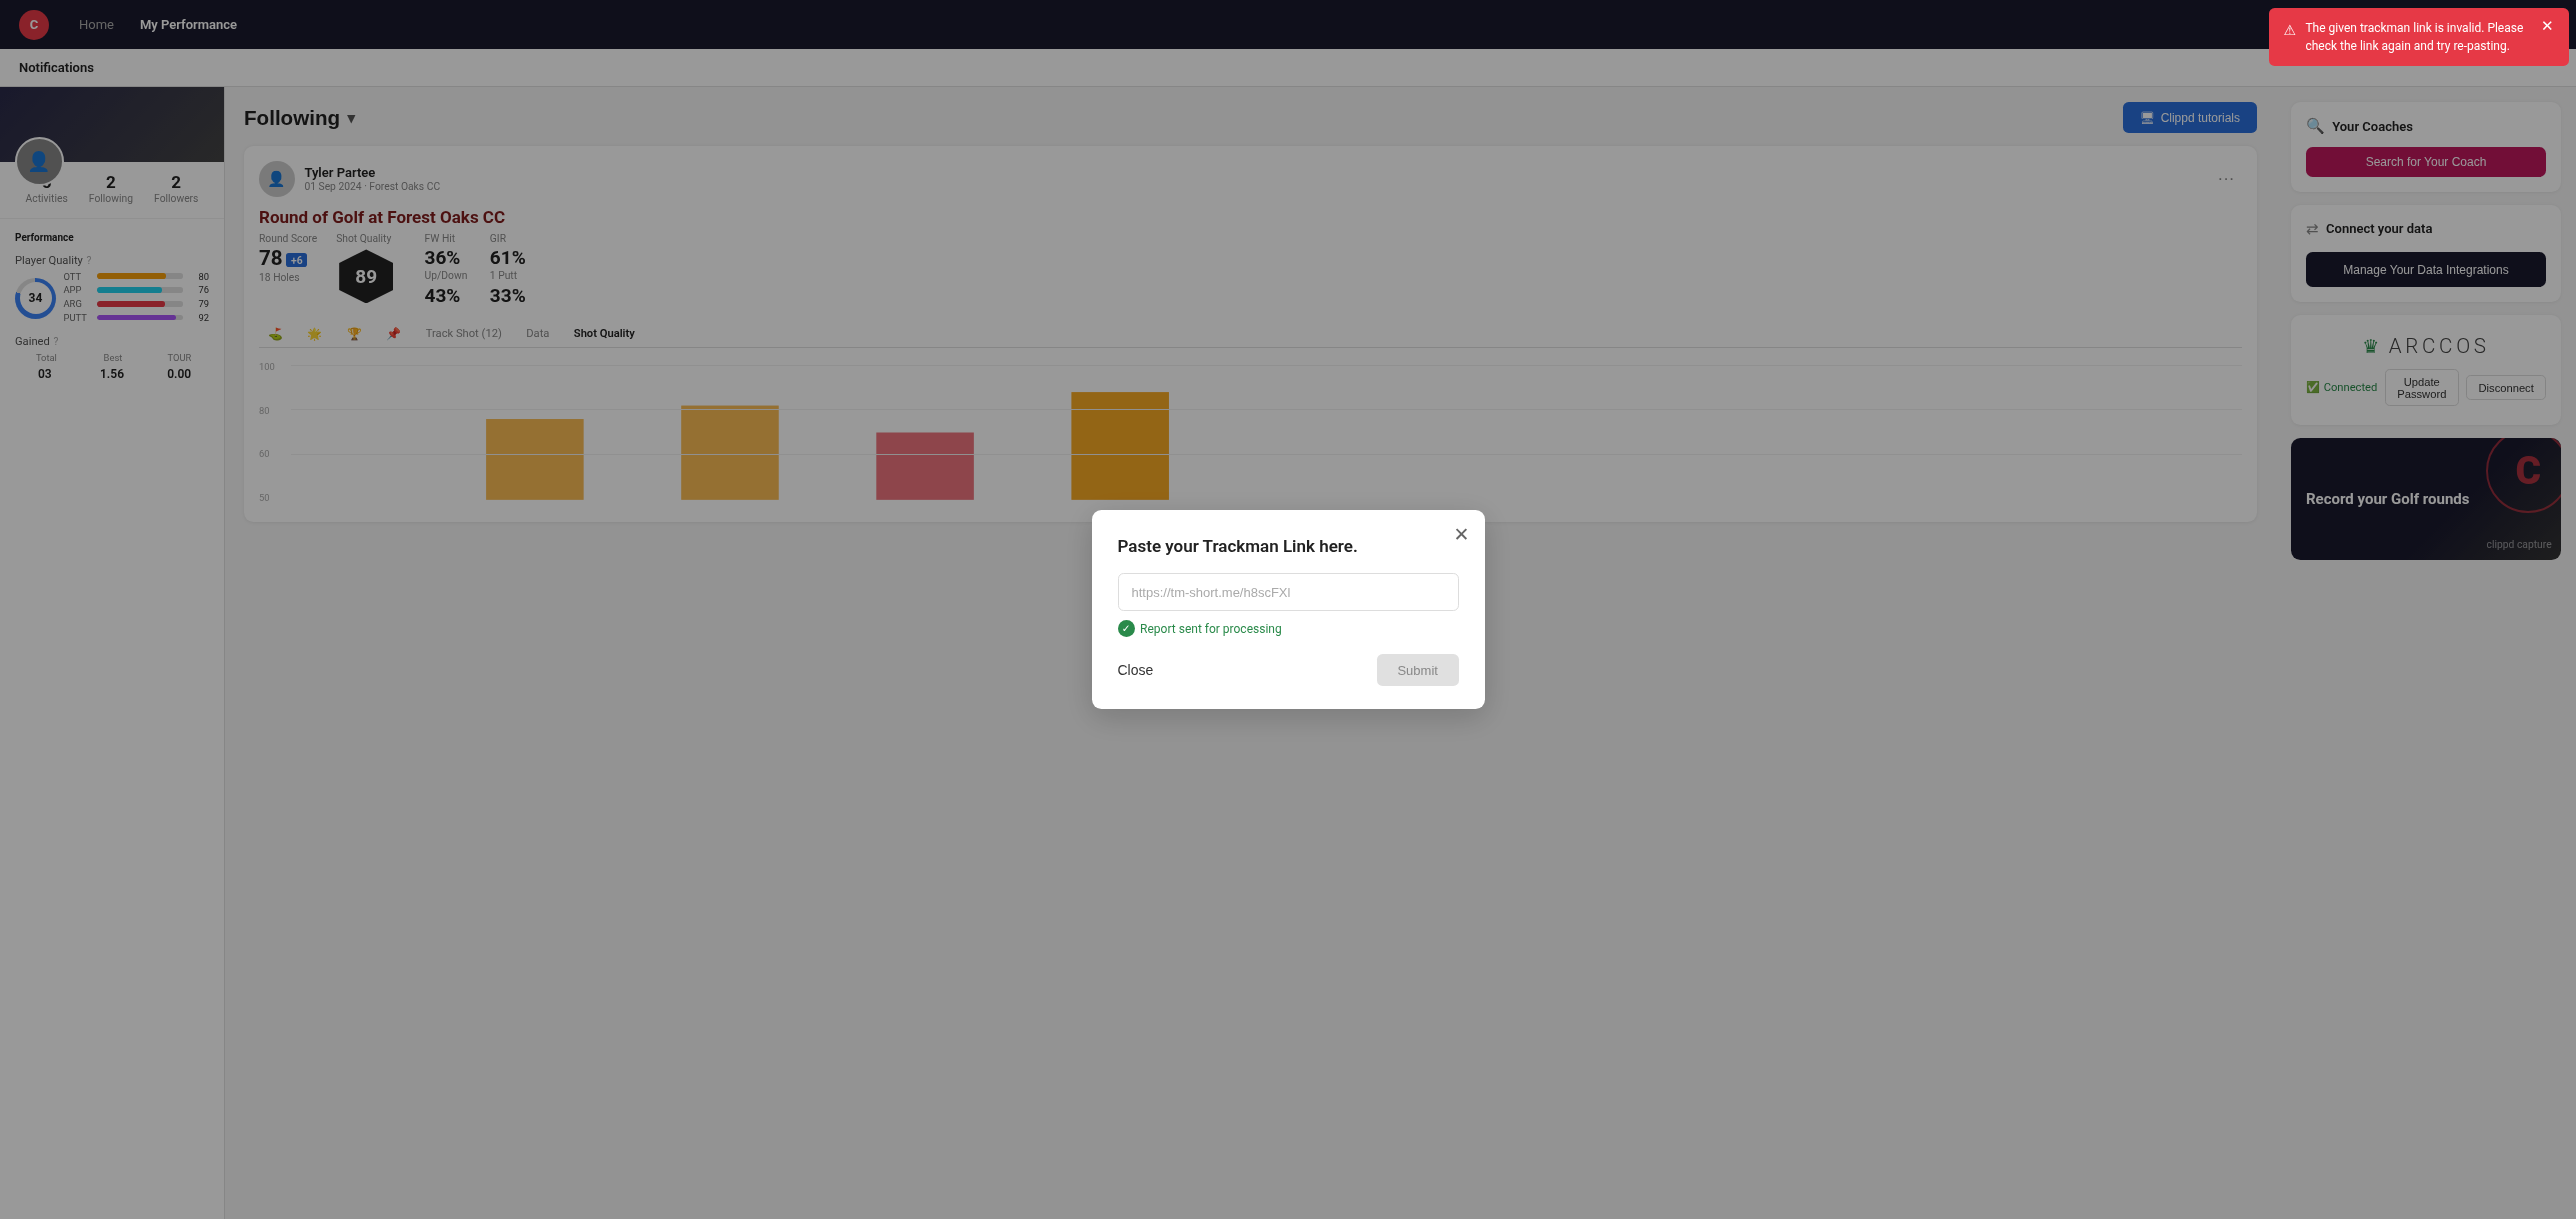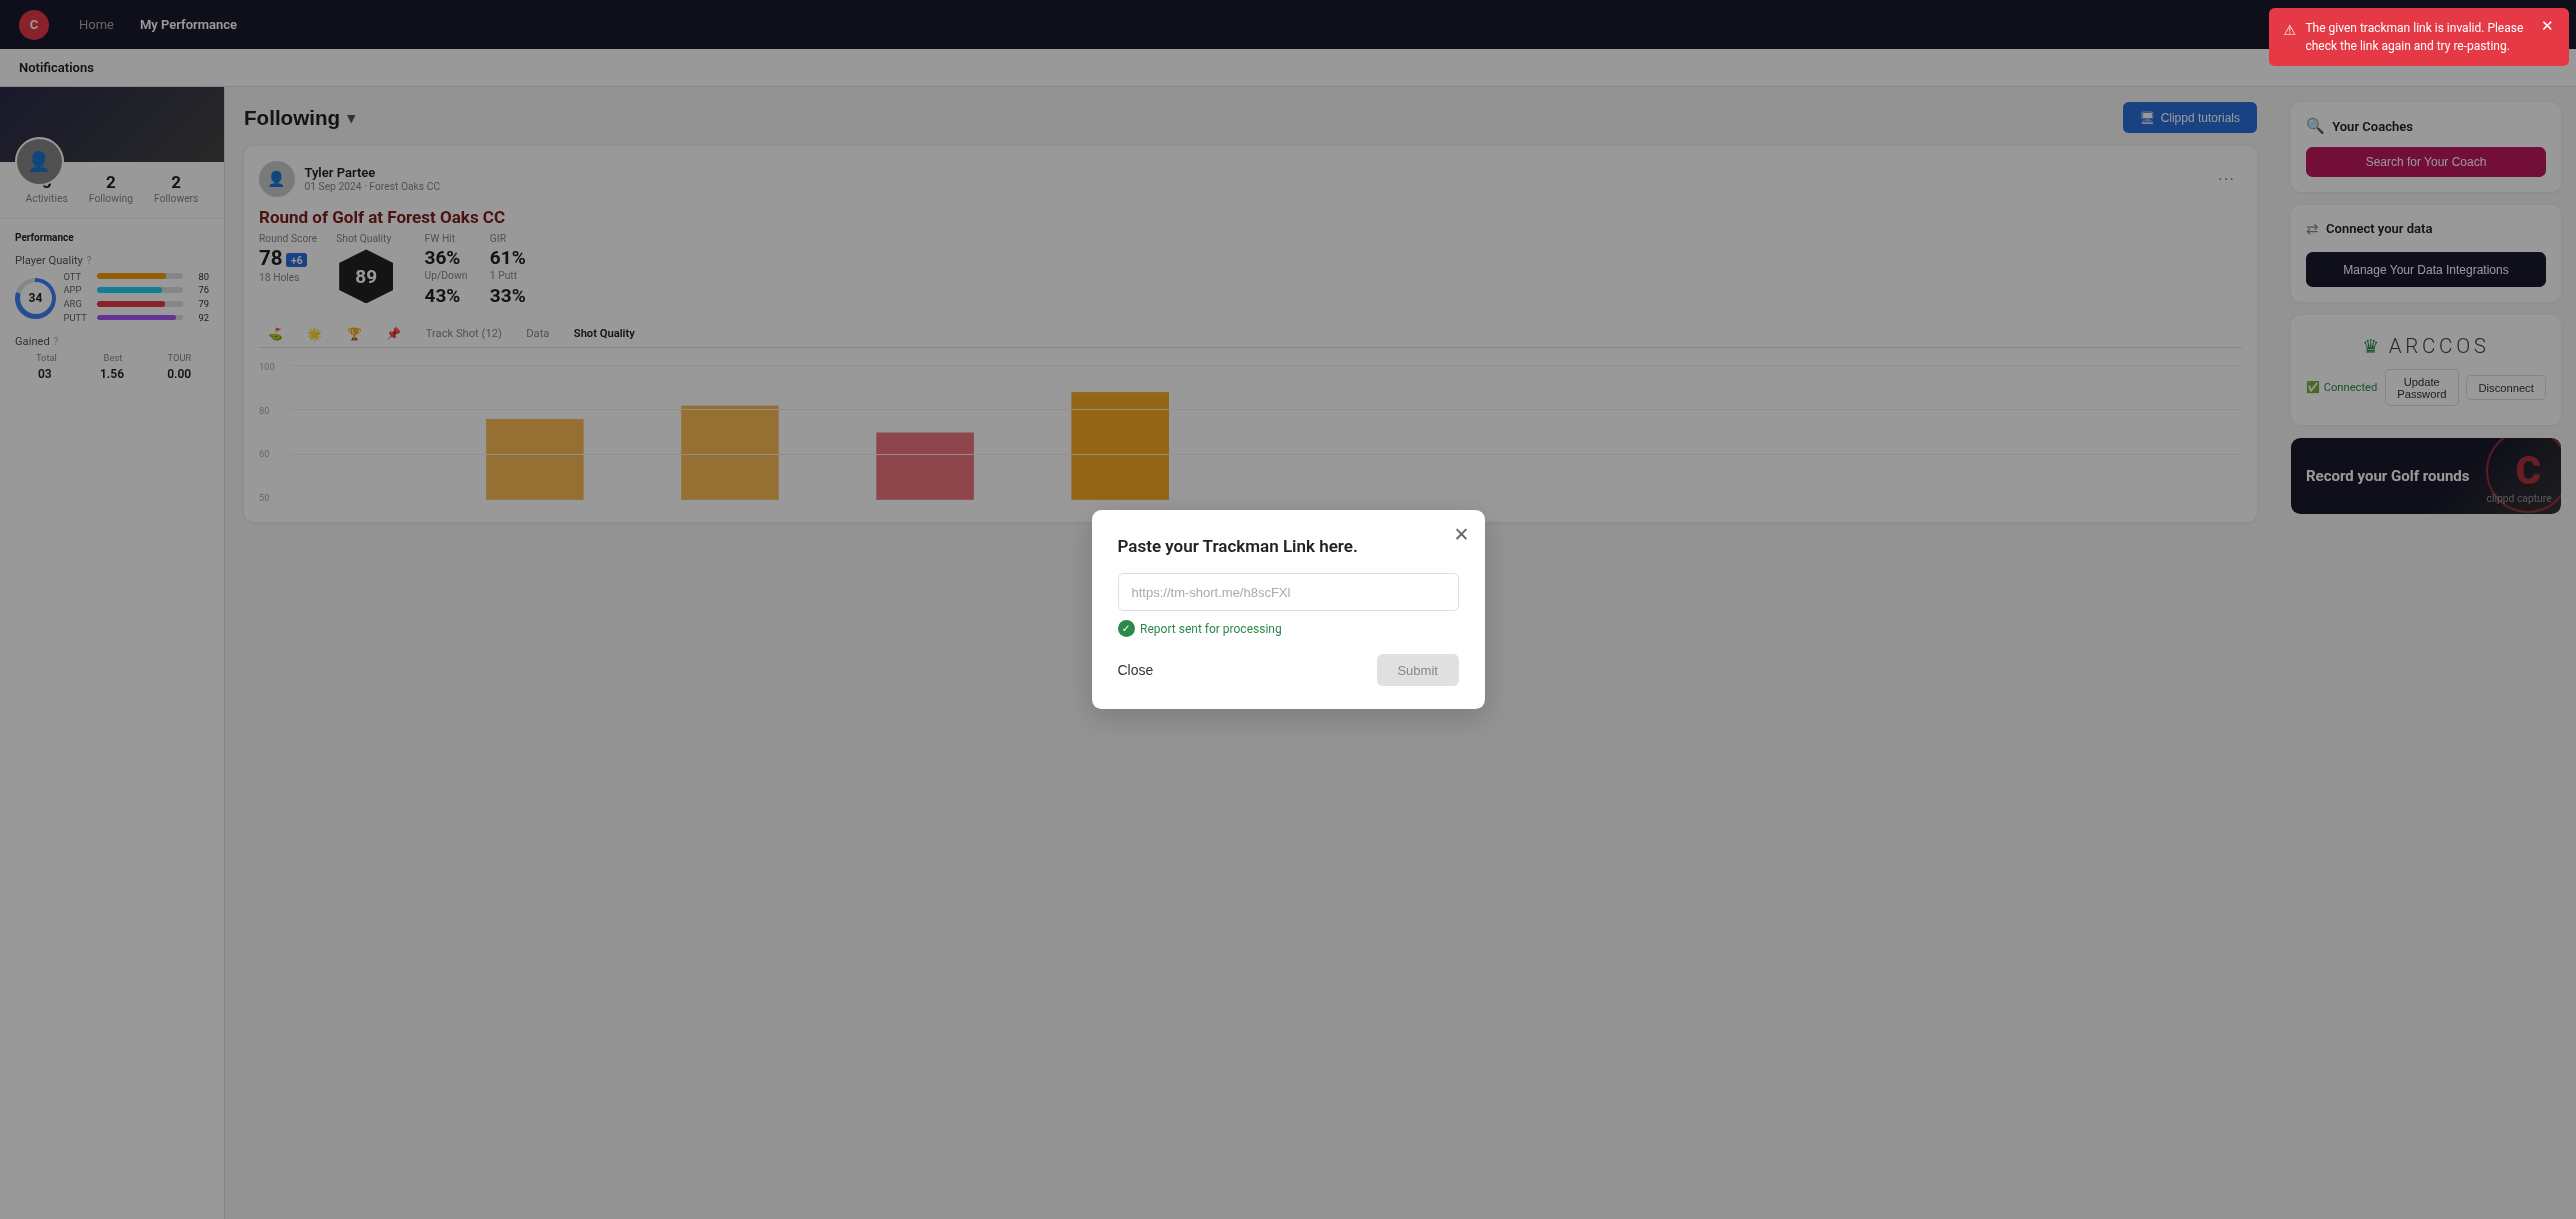--- a/index.html
+++ b/index.html
@@ -654,21 +654,21 @@
       padding: 5.6px 11.2px;
       font-size: 11.2px;
       color: #333;
       cursor: pointer;
     }
 
     .capture-widget {
       background: linear-gradient(135deg, #1a1a2e 60%, #333 100%);
       border-radius: 9.4px;
       overflow: hidden;
-      height: 76px;
+      height: 122px;
       position: relative;
       display: flex;
       align-items: center;
       margin-bottom: 13px;
     }
     .capture-text {
       color: #fff;
       padding: 15px;
       z-index: 2;
       position: relative;

